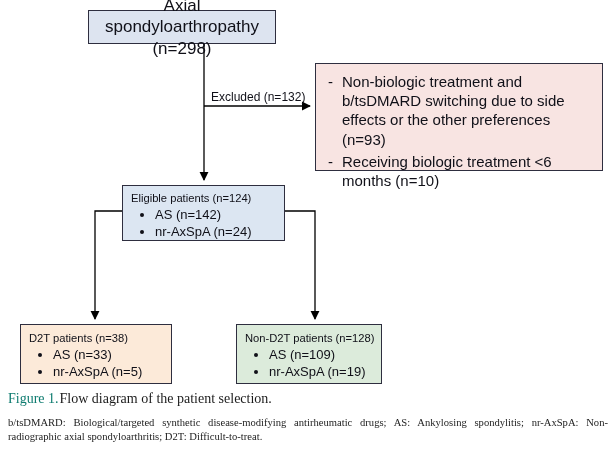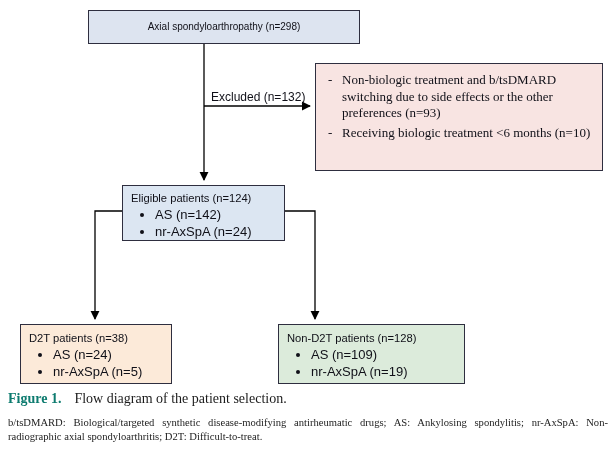--- a/index.html
+++ b/index.html
@@ -23,65 +23,63 @@
 
   .node {
     position: absolute;
     border: 1px solid var(--border, #2e2e3f);
     font-size: 11px;
     line-height: 1.25;
     color: #101018;
   }
 
   .node-top {
-    left: 88px; top: 10px; width: 272px; height: 34px;
+    left: 88px; top: 10px; width: 188px; height: 34px;
     background: var(--top-box, #dde4f0);
     display: flex; align-items: center; justify-content: center;
     text-align: center;
-    font-size: 10px;
+    font-size: 17px;
   }
 
   .node-excluded {
     left: 315px; top: 63px; width: 288px; height: 108px;
     background: var(--excluded-box, #f8e4e2);
     padding: 8px 8px 6px 10px;
   }
 
   .dash-list { list-style: none; }
   .dash-list li {
     position: relative;
     padding-left: 16px;
     margin-bottom: 3px;
-    font-size: 13px;
+    font-size: 15px;
     line-height: 1.28;
-    font-family: Liberation Serif, serif;
   }
   .dash-list li::before {
     content: "-";
     position: absolute;
     left: 2px;
   }
 
   .node-eligible {
     left: 122px; top: 185px; width: 163px; height: 56px;
     background: var(--eligible-box, #dce6f2);
     padding: 5px 6px 4px 8px;
   }
 
   .node-d2t {
     left: 20px; top: 324px; width: 152px; height: 60px;
     background: var(--d2t-box, #fcead9);
     padding: 6px 6px 4px 8px;
   }
 
   .node-nond2t {
-    left: 236px; top: 324px; width: 187px; height: 60px;
+    left: 236px; top: 324px; width: 146px; height: 60px;
     background: var(--nond2t-box, #dcebdb);
     padding: 6px 6px 4px 8px;
-    margin-left: 42px;
   }
 
   .node-title { font-size: 11.2px; }
 
   ul.bullets {
     list-style: disc;
     margin: 2px 0 0 24px;
   }
   ul.bullets li {
     font-size: 13px;
@@ -97,22 +95,22 @@
 
   .caption {
     position: absolute;
     left: 8px; top: 391px;
     font-family: "Liberation Serif", serif;
     font-size: 14px;
     color: #1b1b1b;
   }
   .caption .caption-label {
     color: var(--caption-accent, #0d7b6f);
-    font-weight: bold;
-    margin-right: 13px;
+    font-weight: normal;
+    margin-right: 1px;
   }
 
   .footnote {
     position: absolute;
     left: 8px; top: 416px;
     width: 600px;
     font-family: "Liberation Serif", serif;
     font-size: 10.6px;
     line-height: 1.3;
     color: #222;
@@ -153,21 +151,21 @@
     <div class="node-title">Eligible patients (n=124)</div>
     <ul class="bullets">
       <li>AS (n=142)</li>
       <li>nr-AxSpA (n=24)</li>
     </ul>
   </div>
 
   <div class="node node-d2t">
     <div class="node-title">D2T patients (n=38)</div>
     <ul class="bullets">
-      <li>AS (n=24)</li>
+      <li>AS (n=33)</li>
       <li>nr-AxSpA (n=5)</li>
     </ul>
   </div>
 
   <div class="node node-nond2t">
     <div class="node-title">Non-D2T patients (n=128)</div>
     <ul class="bullets">
       <li>AS (n=109)</li>
       <li>nr-AxSpA (n=19)</li>
     </ul>

